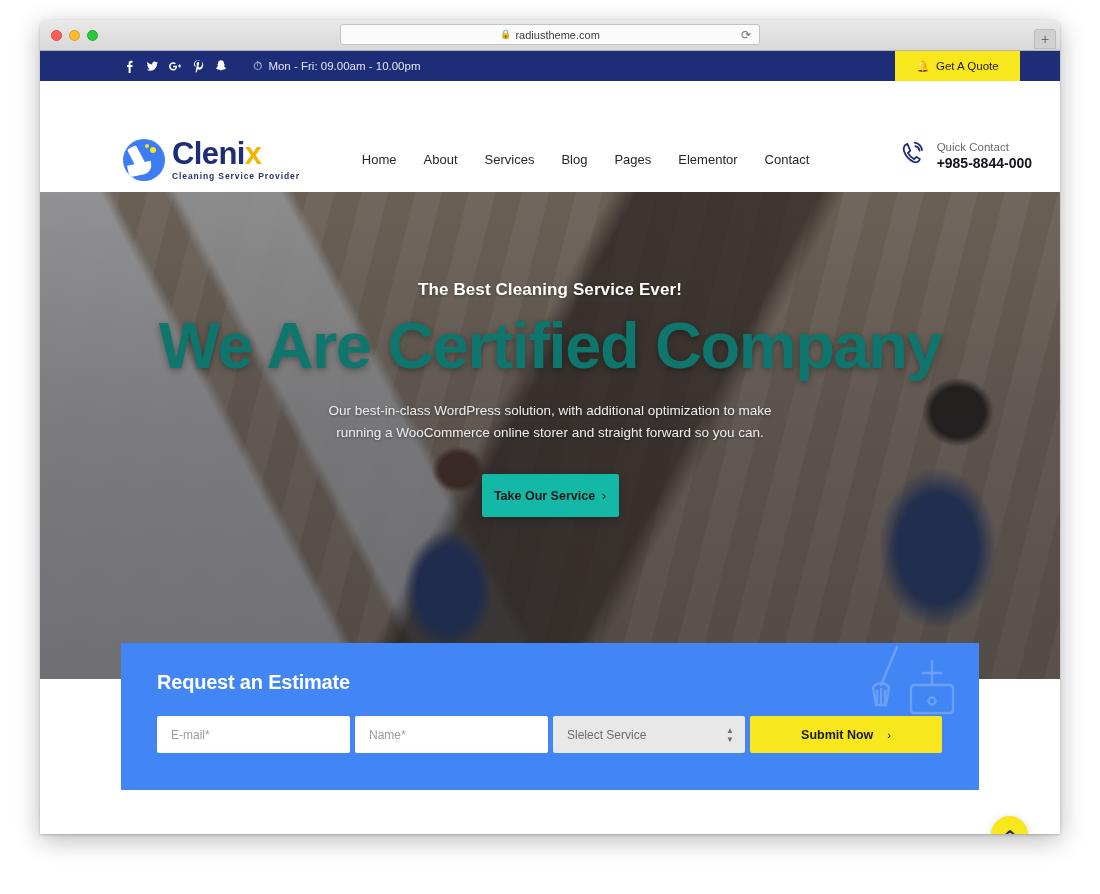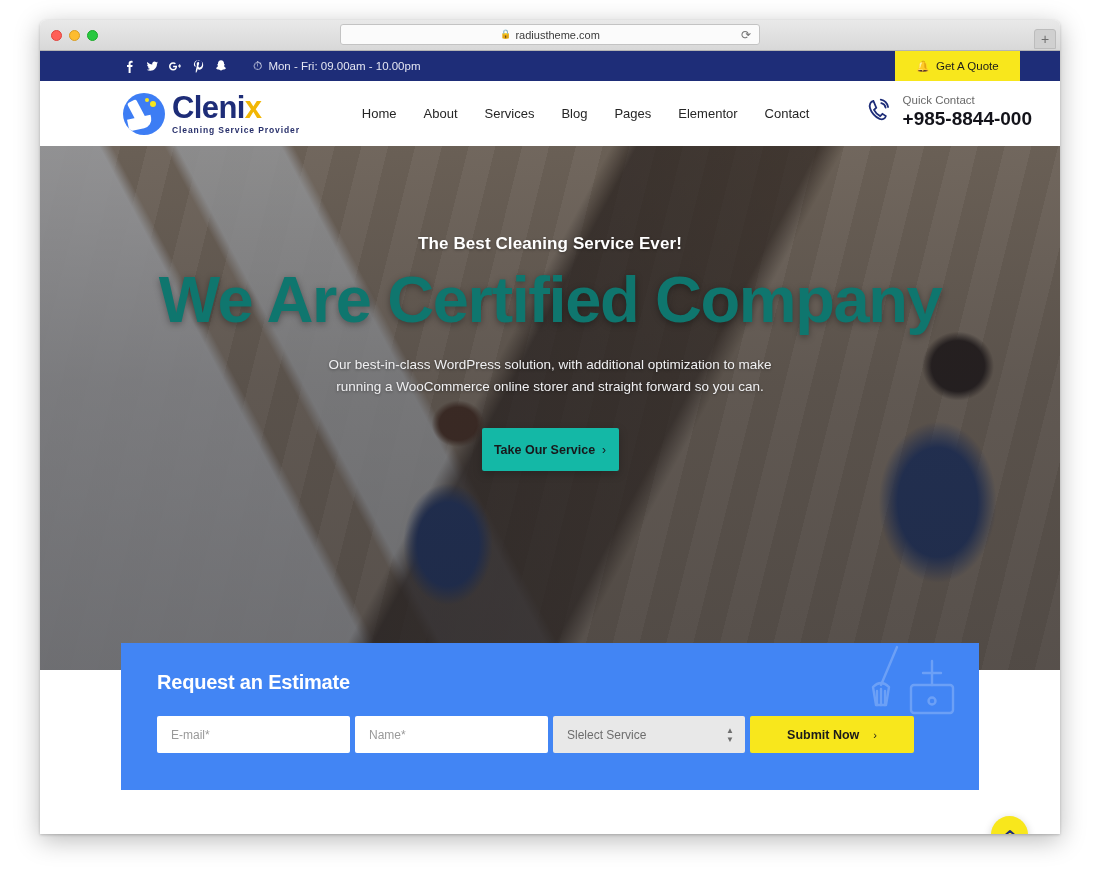--- a/index.html
+++ b/index.html
@@ -106,21 +106,21 @@
     display: flex; align-items: center; justify-content: center; gap: 6px;
     cursor: pointer;
   }
   .quote-btn .bell { font-size: 11px; }
 
   
   .header {
     position: relative;
     height: 65px;
     background: #ffffff;
-    display: flex; align-items: center;
+    display: flex; align-items: center; margin-top: 46px;
   }
   .logo {
     margin-left: 83px;
     display: flex; align-items: center; gap: 7px;
   }
   .logo-mark {
     width: 42px; height: 42px; border-radius: 50%;
     background: #3d7df4;
     position: relative; overflow: hidden;
     flex: none;
@@ -161,21 +161,21 @@
   .nav a {
     font-size: 13px; color: #262626; text-decoration: none;
     cursor: pointer;
   }
   .contact {
     position: absolute; right: 28px; top: 13px;
     display: flex; align-items: center; gap: 11px;
   }
   .phone-ic { font-size: 26px; color: #1e2d78; line-height: 1; }
   .contact-lbl { font-size: 11.5px; color: #6a6a6a; }
-  .contact-num { font-size: 19px; font-weight: bold; color: #13131a; margin-top: 2px; }
+  .contact-num { font-size: 14px; font-weight: bold; color: #13131a; margin-top: 2px; }
 
   
   .hero {
     position: relative;
     height: 524px;
     overflow: hidden;
   }
   .hero-photo {
     position: absolute; inset: 0;
     background:
@@ -273,21 +273,21 @@
     appearance: none;
     position: relative;
   }
   .select-wrap { position: relative; }
   .select-arrow {
     position: absolute; right: 11px; top: 50%; transform: translateY(-50%);
     font-size: 8px; color: #6d6d6d; line-height: 9px; text-align: center;
     pointer-events: none;
   }
   .submit-btn {
-    width: 164px; height: 37px;
+    width: 192px; height: 37px;
     background: #f8e71c; color: #1b1b1b;
     border: none; border-radius: 2px;
     font-size: 12.5px; font-weight: bold;
     display: inline-flex; align-items: center; justify-content: center; gap: 14px;
     cursor: pointer;
     font-family: "Liberation Sans", sans-serif;
   }
   .submit-btn .chev { font-size: 11px; font-weight: normal; }
 
   

